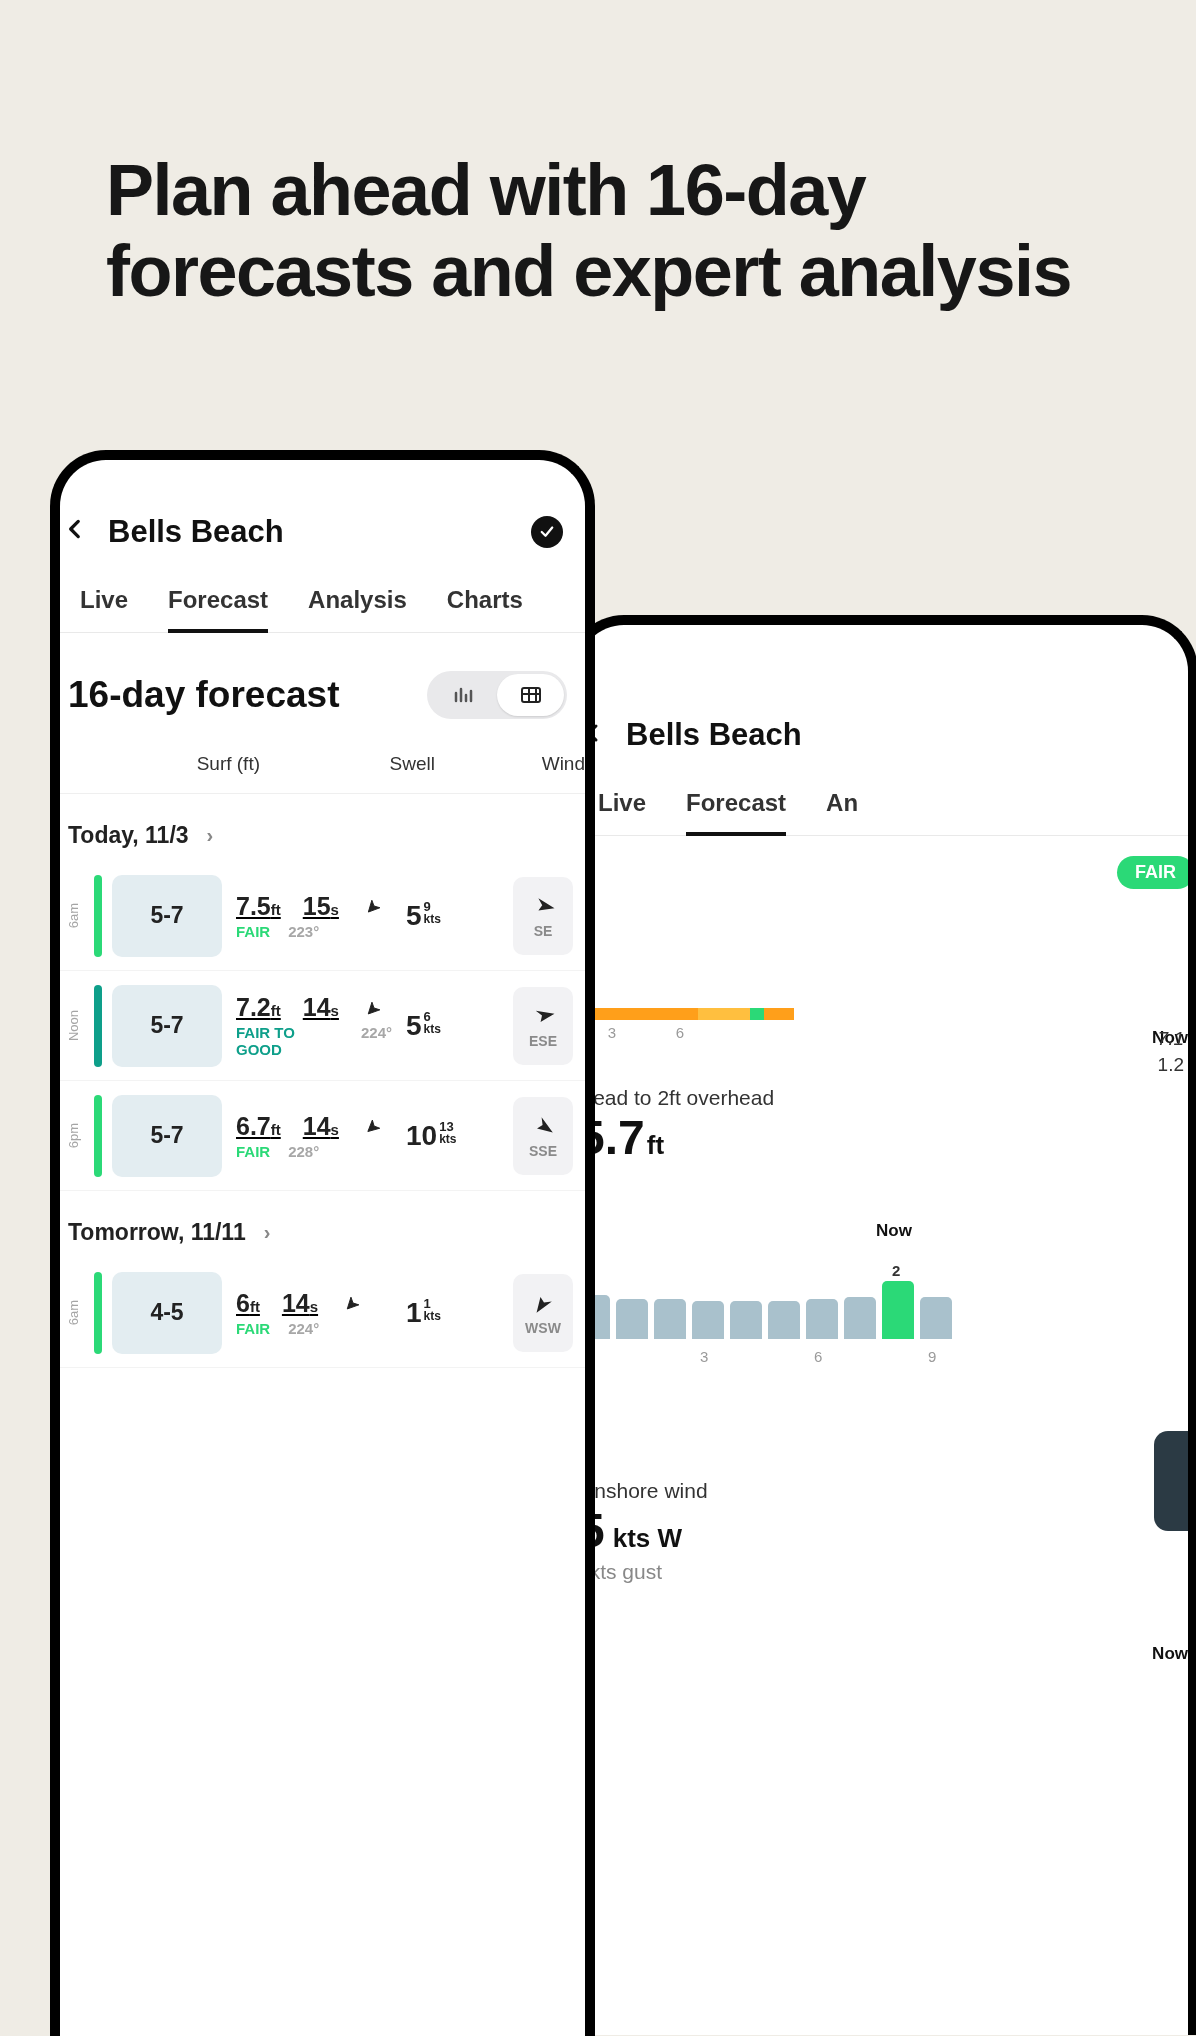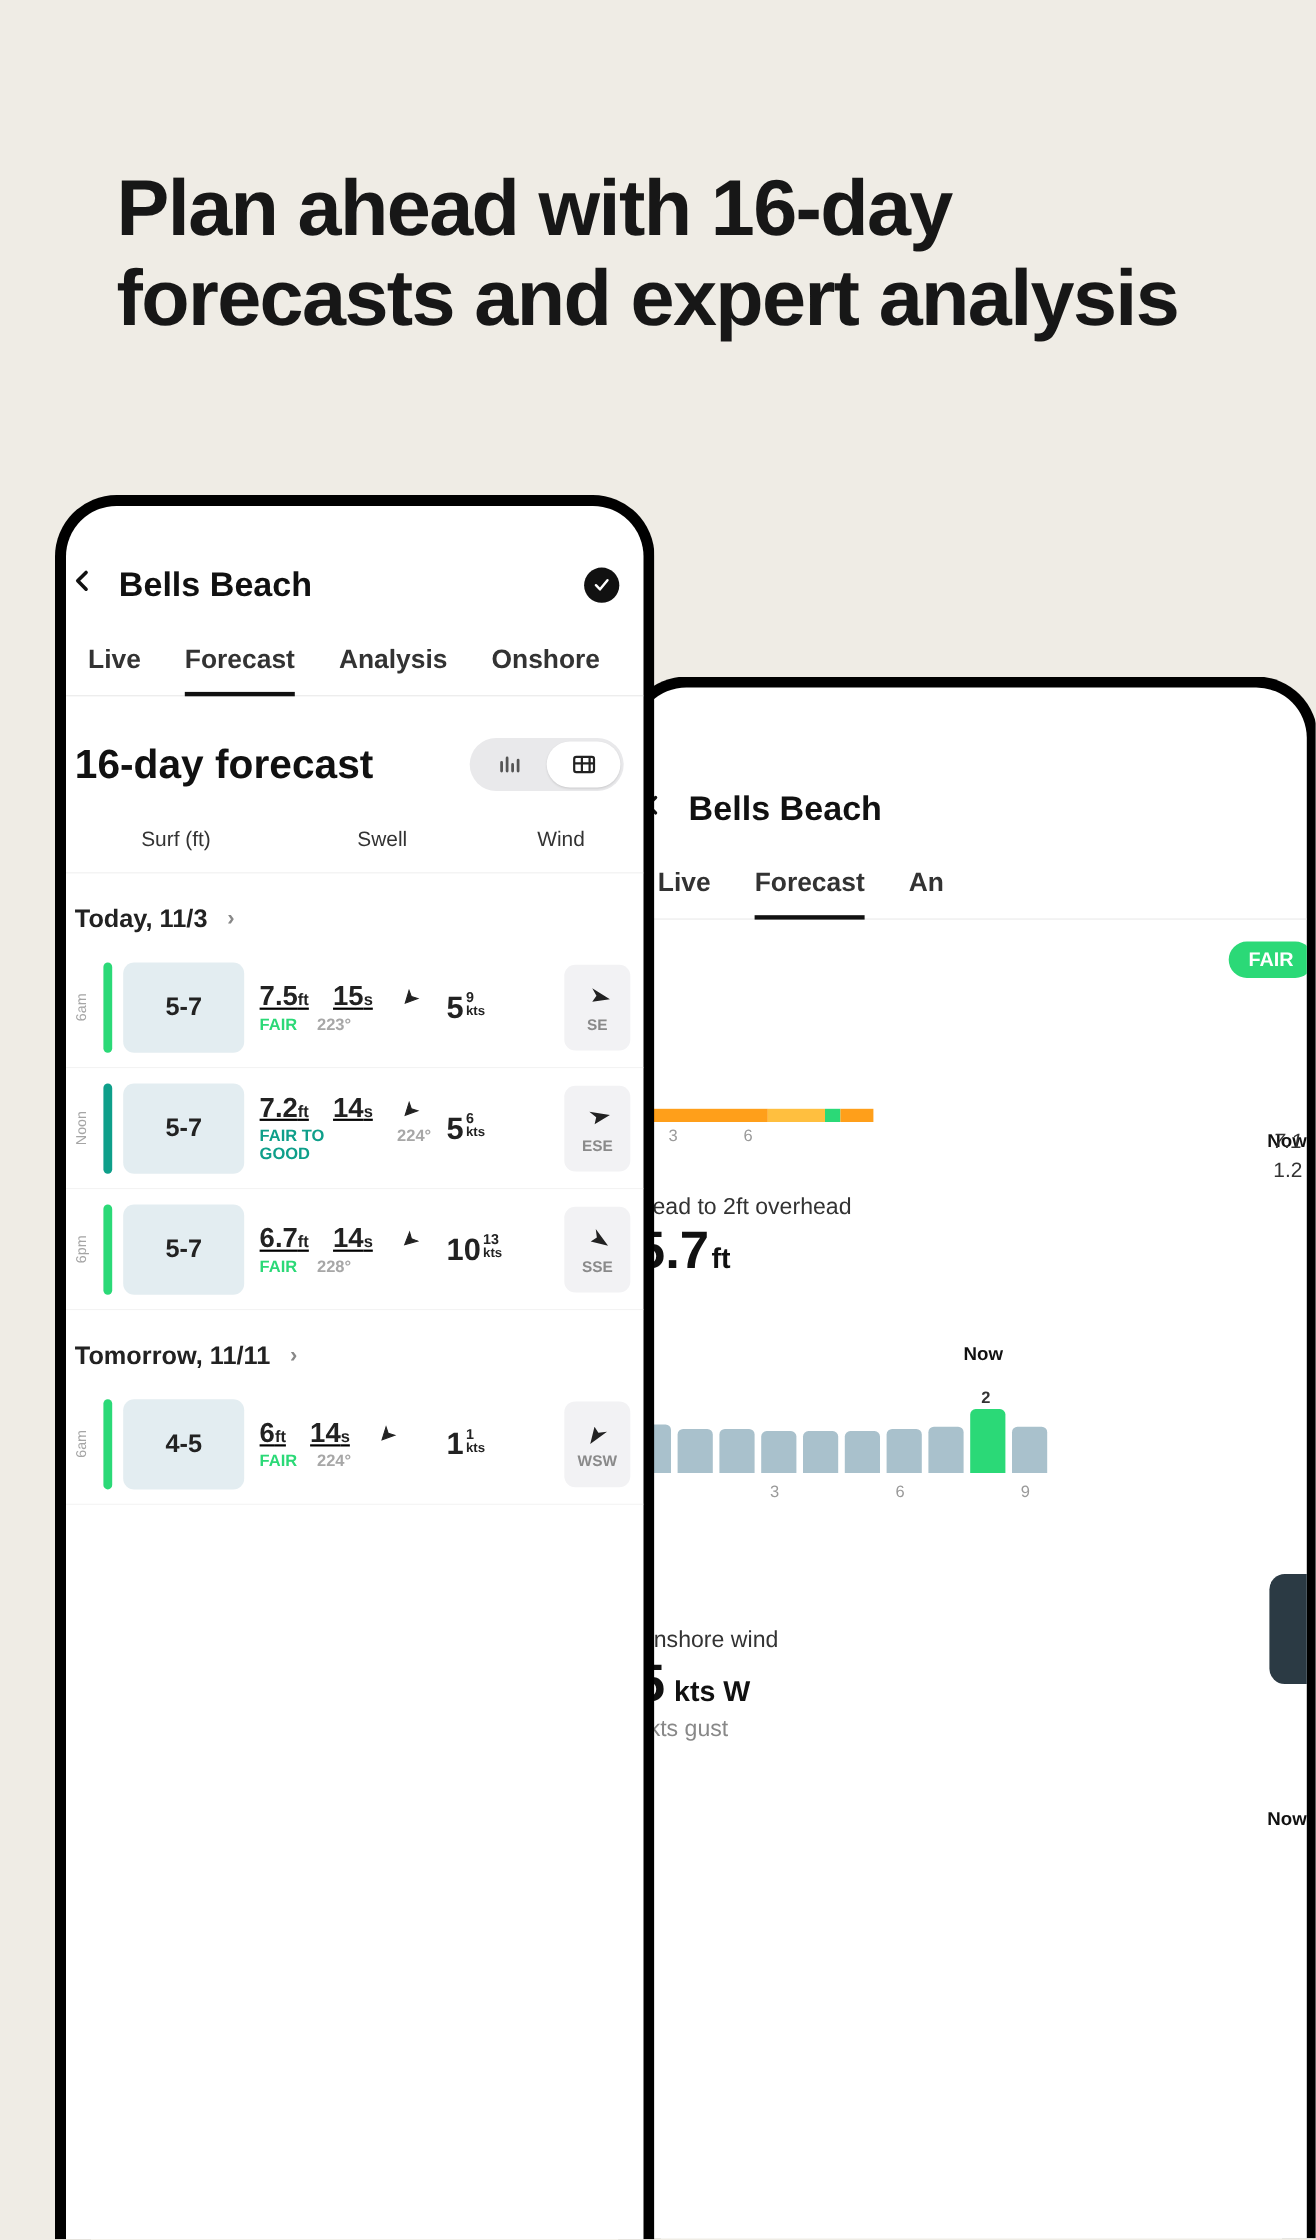--- a/index.html
+++ b/index.html
@@ -45,21 +45,21 @@
   
   .section-head { display:flex; align-items:center; justify-content:space-between; padding: 38px 18px 26px 8px; }
   .section-title { font-size: 37px; font-weight: 800; color:#111; }
   .view-toggle { width:140px; height:48px; background:#e9e9eb; border-radius:28px; display:flex; align-items:center; padding:3px; }
   .vt-side { flex:1; display:flex; align-items:center; justify-content:center; cursor:pointer; }
   .vt-side.active { background:#fff; border-radius:24px; height:42px; box-shadow:0 1px 2px rgba(0,0,0,.12); }
   .vt-side svg { width:24px; height:24px; fill:none; stroke:#333; stroke-width:2; }
 
   
   .colhead { display:flex; padding: 8px 0 18px; border-bottom:1px solid #efefef; font-size:19px; color:#333; font-weight:500; }
-  .colhead > div { text-align:center; }
+  .colhead > div { text-align:right; }
   .ch-surf { width:200px; }
   .ch-swell{ width:175px; }
   .ch-wind { flex:1; }
 
   
   .day-head { display:flex; align-items:center; gap:18px; padding: 28px 12px 12px 8px; font-size:23px; font-weight:700; color:#222; cursor:pointer; }
   .day-head .chev-r { font-size:20px; color:#888; }
 
   
   .row { display:flex; align-items:center; padding: 6px 6px; border-bottom:1px solid #f3f3f3; height:110px; }
@@ -204,21 +204,21 @@
       <svg viewBox="0 0 24 24">
           <path d="M5 12l5 5 9-11" stroke="#fff" stroke-width="3" fill="none" stroke-linecap="round" stroke-linejoin="round"></path>
         </svg>
     </div>
   </div>
 
   <div class="tabs" id="front-tabs">
       <div class="tab">Live</div>
       <div class="tab active">Forecast</div>
       <div class="tab">Analysis</div>
-      <div class="tab">Onshore</div>
+      <div class="tab">Charts</div>
     </div>
 
   <div class="section-head">
     <div class="section-title">16-day forecast</div>
     <div class="view-toggle">
       <div class="vt-side">
         <svg viewBox="0 0 24 24">
             <path d="M4 18V10M9 18V6M14 18V12M19 18V8" stroke="#555" stroke-width="2.5" stroke-linecap="round"></path>
           </svg>
       </div>

